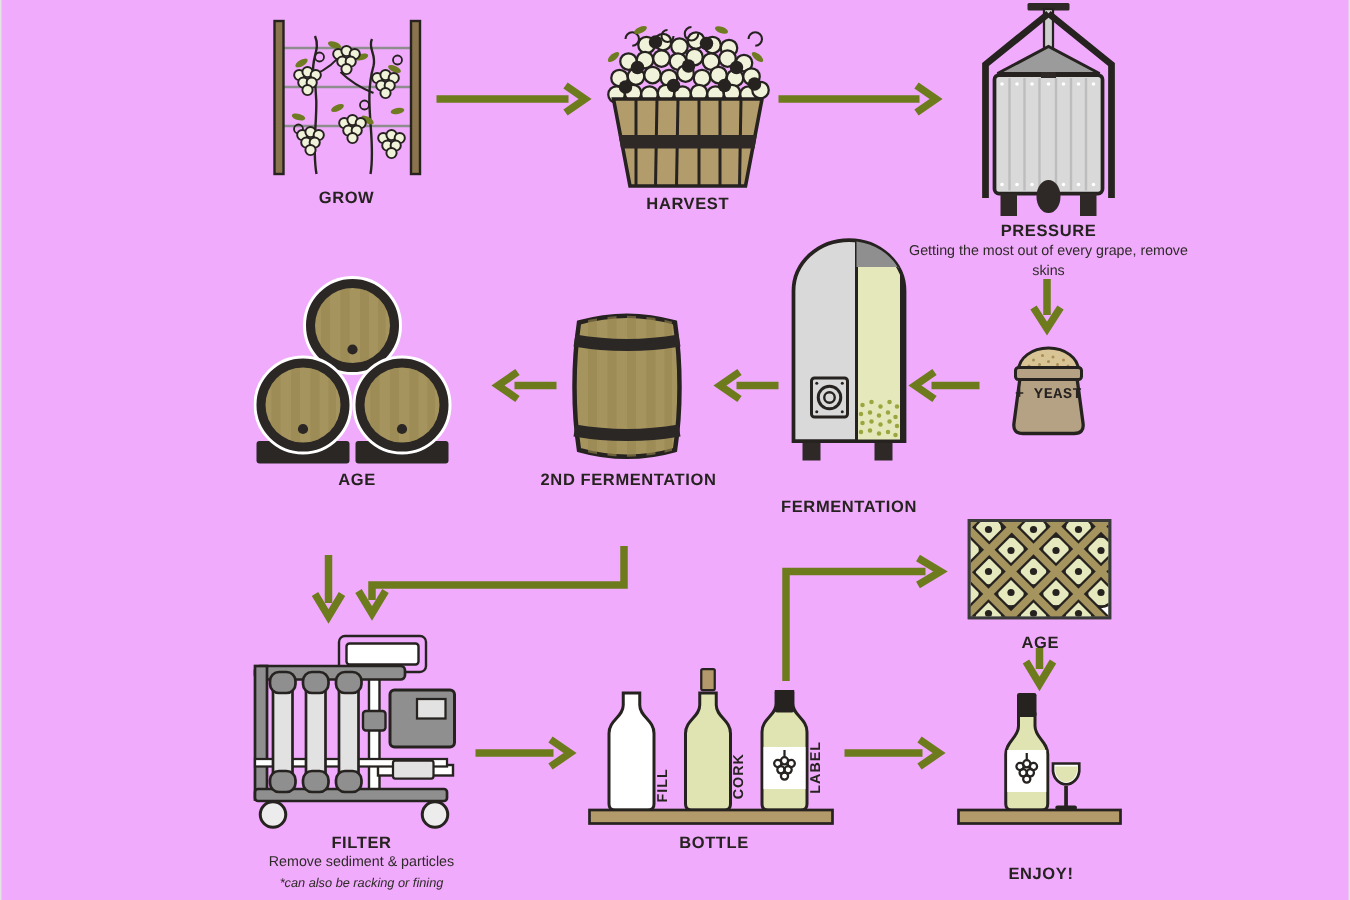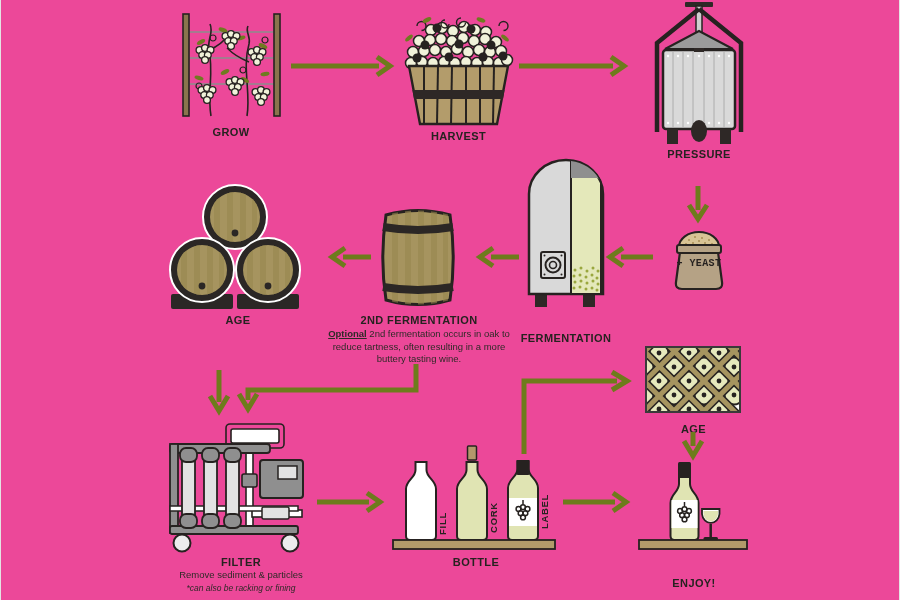--- a/index.html
+++ b/index.html
@@ -1,16 +1,16 @@
 <!DOCTYPE html>
 <html><head>
 <meta charset="utf-8">
 <style>
   html,body{margin:0;padding:0;background:#fff;}
-  .canvas{position:relative;width:900px;height:600px;background:#ec4899;
+  .canvas{position:relative;width:900px;height:600px;background:#f0abfc;
     border-left:1px solid #e4e4e4;border-right:1px solid #e4e4e4;box-sizing:border-box;
     font-family:"Liberation Sans",sans-serif;color:#262220;overflow:hidden;}
   .abs{position:absolute;}
   .cap{position:absolute;font-weight:700;font-size:11px;letter-spacing:.4px;text-align:center;color:#262220;}
   .desc{position:absolute;font-size:9.5px;line-height:1.32;text-align:center;color:#2e2a27;}
   .note{position:absolute;font-style:italic;font-size:8.5px;text-align:center;color:#2e2a27;}
   .vlabel{position:absolute;font-weight:700;font-size:9.5px;letter-spacing:.7px;text-align:center;color:#262220;transform:rotate(-90deg);}
   .u{text-decoration:underline;font-weight:700;}
   .bagtext{position:absolute;font-weight:700;font-size:10px;letter-spacing:.4px;text-align:center;color:#262220;font-family:Liberation Mono, monospace;}
   svg{display:block;}
@@ -205,20 +205,21 @@
         <circle cx="58" cy="121" r="1.2"></circle>
         <circle cx="68" cy="121" r="1.2"></circle>
         <circle cx="78" cy="121" r="1.2"></circle>
     </g>
     <rect x="43" y="46" width="10" height="4" fill="#2e2826"></rect>
     <rect x="16" y="127" width="11" height="15" fill="#2e2826"></rect>
     <rect x="69" y="127" width="11" height="15" fill="#2e2826"></rect>
     <ellipse cx="48" cy="129" rx="8" ry="11" fill="#2e2826"></ellipse>
   </svg>
   <div class="cap" style="left:618px;top:148px;width:160px">PRESSURE</div>
+  <div class="desc" style="left:602px;top:162px;width:192px">Getting the most out of every grape, remove skins</div>
 
   <svg class="abs arr" style="left:685px;top:186px" width="24" height="40">
     <line x1="12" y1="0" x2="12" y2="24"></line>
       <polyline points="3,19 12,33 21,19"></polyline>
   </svg>
 
   <svg class="abs" style="left:670px;top:224px" width="56" height="68" viewBox="0 0 56 68">
     <path d="M8,23 A20,15 0 0 1 48,23 Z" fill="#d8c495" stroke="#262220" stroke-width="2"></path>
     <g fill="#a98e55">
       <circle cx="18" cy="16" r="1"></circle>
@@ -292,24 +293,20 @@
       <rect x="13" y="0" width="6" height="103"></rect>
         <rect x="26" y="0" width="6" height="103"></rect>
       <rect x="39" y="0" width="6" height="103"></rect>
         <rect x="52" y="0" width="6" height="103"></rect>
         <rect x="64" y="0" width="5" height="103"></rect>
     </g>
     <path d="M4,21 Q39,27 74,21" fill="none" stroke="#2b2725" stroke-width="8"></path>
     <path d="M4,81 Q39,87 74,81" fill="none" stroke="#2b2725" stroke-width="8"></path>
   </svg>
   <div class="cap" style="left:333px;top:314px;width:170px">2ND FERMENTATION</div>
-  <div class="desc" style="left:325px;top:328px;width:186px">
-    <span class="u">Optional</span>
-    <span>2nd fermentation occurs in oak to reduce tartness, often resulting in a more buttery tasting wine.</span>
-  </div>
 
   <svg class="abs arr" style="left:326px;top:245px" width="46" height="24">
     <line x1="44" y1="12" x2="16" y2="12"></line>
       <polyline points="18,3 5,12 18,21"></polyline>
   </svg>
 
   <svg class="abs" style="left:168px;top:182px" width="138" height="128" viewBox="0 0 138 128">
     <rect x="2" y="112" width="62" height="15" rx="2" fill="#2b2725"></rect>
     <rect x="68" y="112" width="62" height="15" rx="2" fill="#2b2725"></rect>
     <use href="#bf" transform="translate(66,35)"></use>

